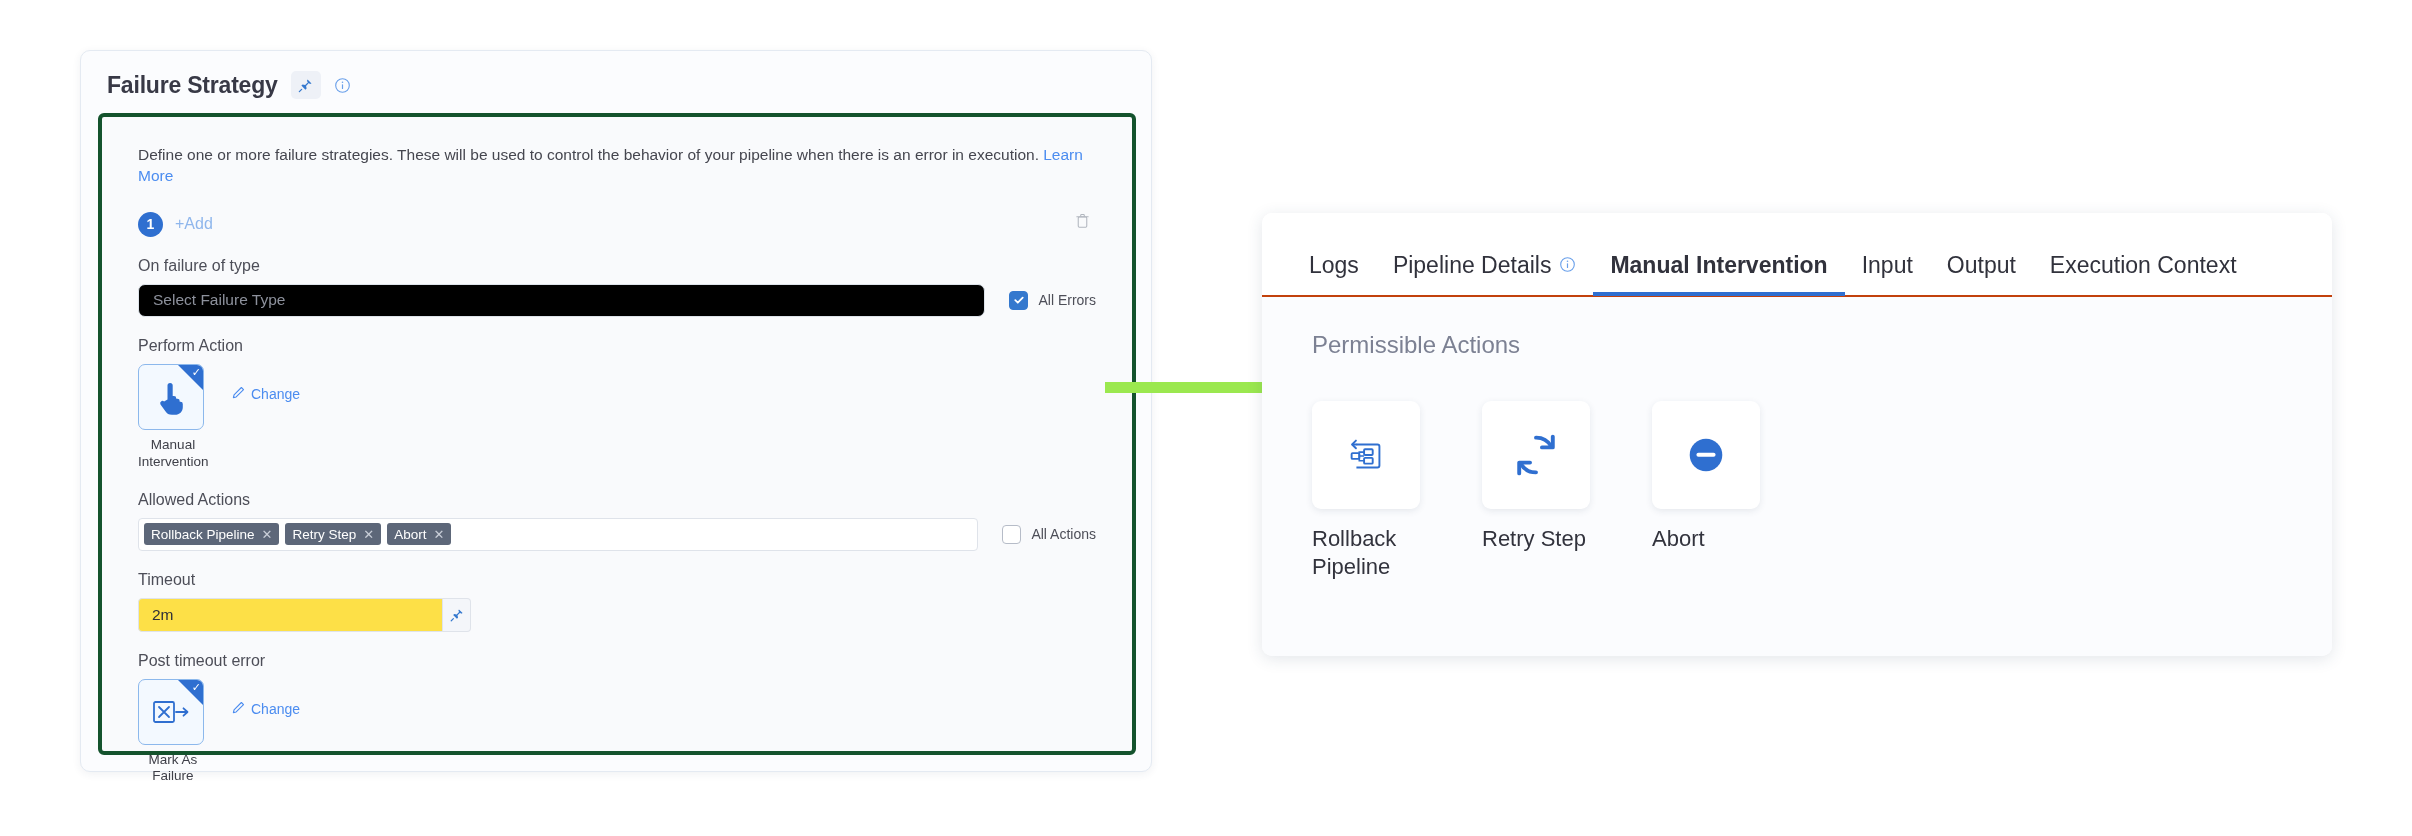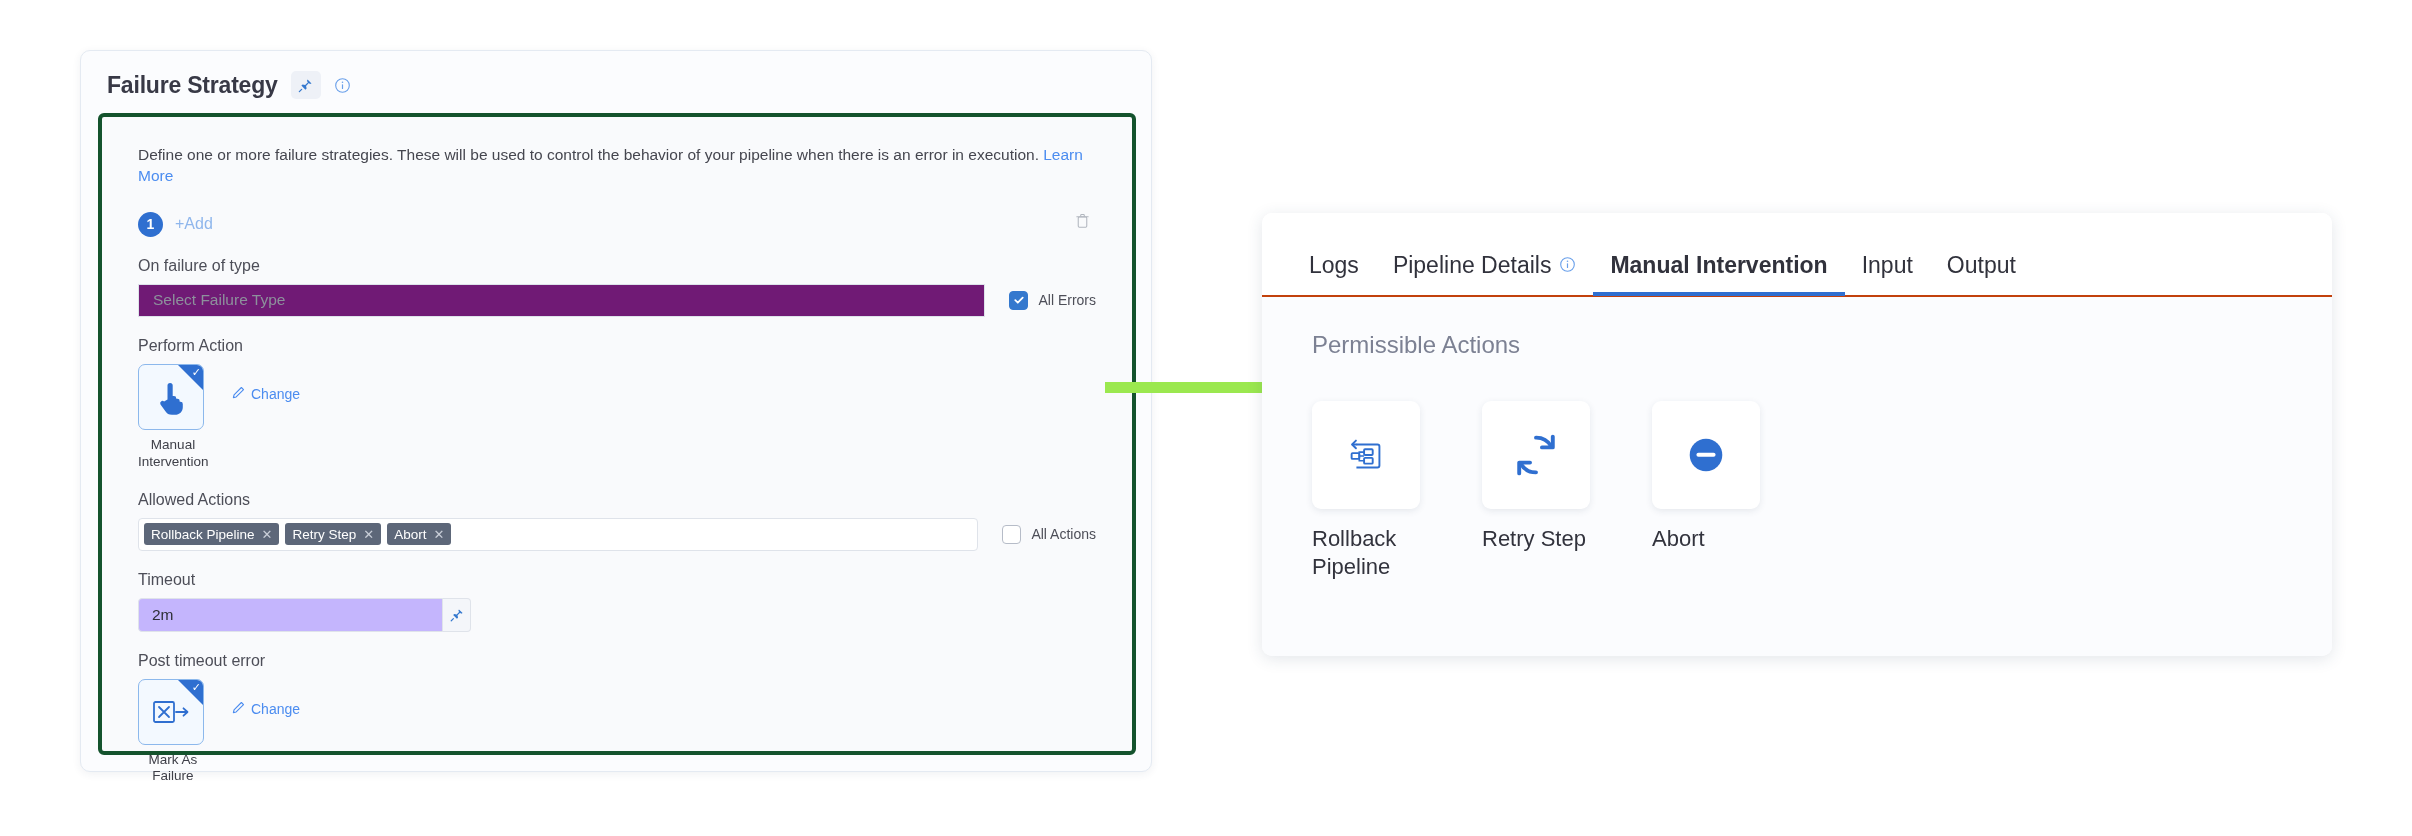--- a/index.html
+++ b/index.html
@@ -103,23 +103,23 @@
     color: #4d4e58;
     margin-top: 20px;
     margin-bottom: 9px;
   }
 
   .input-line { display: flex; align-items: center; gap: 24px; }
 
   .select-box {
     width: 898px;
     height: 33px;
-    background: #701a75;
+    background: #000000;
     border: 1px solid #dde3ea;
-    border-radius: 0;
+    border-radius: 7px;
     display: flex; align-items: center;
     padding: 0 14px;
     font-size: 15.5px;
     color: #8d919c;
     cursor: pointer;
   }
 
   .cb-wrap { display:flex; align-items:center; gap:10px; cursor:pointer; }
   .cb {
     width: 19px; height: 19px;
@@ -186,21 +186,21 @@
     height: 22px;
     padding: 0 7px;
     font-size: 13.5px;
   }
   .tag .x { color:#c9ced8; font-size:13px; cursor:pointer; }
 
   
   .timeout-wrap { display:flex; align-items:stretch; }
   .timeout-input {
     width: 305px; height: 34px;
-    background:#c4b5fd;
+    background:#fde047;
     border:1px solid #dfe3ea;
     border-radius: 4px 0 0 4px;
     display:flex; align-items:center;
     padding: 0 13px;
     font-size: 15.5px;
     color:#2f3038;
   }
   .timeout-pin {
     width: 28px; height: 34px;
     background:#f4f6fa;
@@ -438,20 +438,23 @@
       </div>
       <div class="tab active">
         <span>Manual Intervention</span>
       </div>
       <div class="tab">
         <span>Input</span>
       </div>
       <div class="tab">
         <span>Output</span>
       </div>
+      <div class="tab">
+        <span>Execution Context</span>
+      </div>
     </div>
 
     <div class="rp-body">
       <div class="perm-title">Permissible Actions</div>
 
       <div class="perm-grid">
 
         <div class="perm-item">
           <div class="perm-tile">
             <svg width="46" height="46" viewBox="0 0 48 48">

